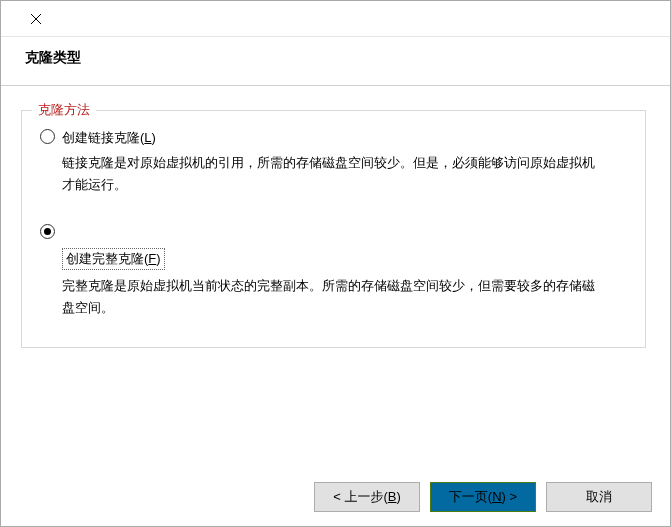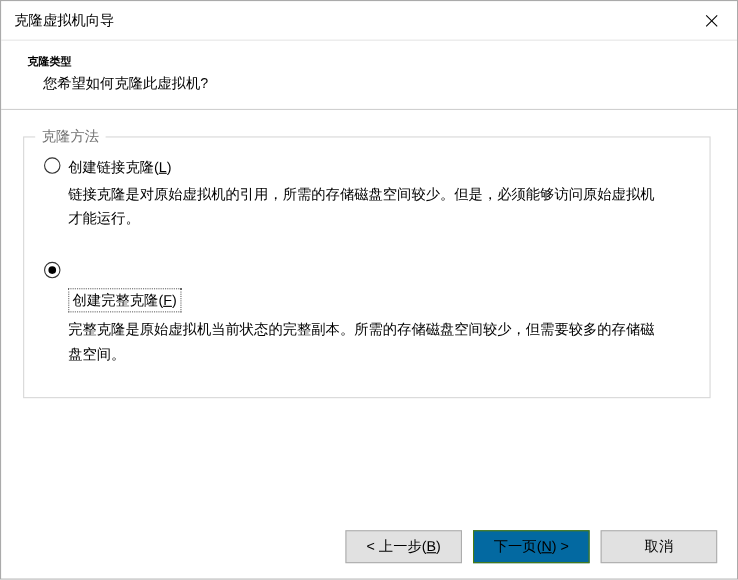--- a/index.html
+++ b/index.html
@@ -3,57 +3,55 @@
   <meta charset="utf-8">
   <style>
     * { margin: 0; padding: 0; box-sizing: border-box; }
     body { font-family: "Microsoft YaHei", "SimSun", sans-serif; font-size: 13px; background: #fff; }
     .window { width: 671px; height: 527px; background: #fff; border: 1px solid #aaa; position: relative; display: flex; flex-direction: column; }
     .titlebar { height: 36px; display: flex; align-items: center; justify-content: space-between; padding: 0 0 0 12px; border-bottom: 1px solid #e5e5e5; }
     .titlebar-text { font-size: 13px; color: #000; }
     .close-btn { width: 46px; height: 36px; display: flex; align-items: center; justify-content: center; cursor: pointer; }
     .close-btn svg { width: 12px; height: 12px; }
     .header { padding: 12px 24px 14px 24px; border-bottom: 1px solid #d0d0d0; }
-    .header-title { font-size: 10px; font-weight: bold; color: #000; margin-bottom: 4px; }
+    .header-title { font-size: 14px; font-weight: bold; color: #000; margin-bottom: 4px; }
     .header-sub { font-size: 13px; color: #000; padding-left: 14px; }
     .content { flex: 1; padding: 16px 24px 0 20px; }
     .group { position: relative; border: 1px solid #d8d8d8; padding: 18px 18px 22px 18px; margin-top: 8px; }
-    .group-label { position: absolute; top: -10px; left: 10px; background: #fff; padding: 0 6px; font-size: 13px; color: #737373; }
+    .group-label { position: absolute; top: -10px; left: 10px; background: #fff; padding: 0 6px; font-size: 13px; color: #b91c1c; }
     .radio-block { margin-bottom: 28px; }
     .radio-block:last-child { margin-bottom: 6px; }
     .radio-row { display: flex; align-items: flex-start; cursor: pointer; user-select: none; }
     .radio-outer { width: 15px; height: 15px; border-radius: 50%; border: 1px solid #333; display: flex; align-items: center; justify-content: center; margin-right: 7px; flex-shrink: 0; }
     .radio-inner { width: 7px; height: 7px; border-radius: 50%; background: #000; }
     .radio-label { font-size: 13px; color: #000; }
     .radio-label .mn { text-decoration: underline; }
     .radio-selected { border: 1px dotted #666; padding: 1px 3px; margin-top: 24px; }
     .radio-desc { font-size: 13px; color: #000; line-height: 1.7; padding-left: 22px; margin-top: 5px; max-width: 560px; }
     .footer { padding: 12px 18px 14px 0; display: flex; justify-content: flex-end; gap: 10px; margin-left: 21px; }
     .btn { min-width: 106px; height: 30px; font-size: 13px; font-family: inherit; background: #e1e1e1; border: 1px solid #adadad; cursor: pointer; padding: 0 12px; }
     .btn-default { border: 1px solid #4d7c0f; background: #0369a1; }
     .mn { text-decoration: underline; }
   </style>
 </head>
 <body>
 
 <div class="window">
 
   <div class="titlebar">
-    <span class="titlebar-text">克隆虚拟机向导</span>
     <div class="close-btn">
       <svg viewBox="0 0 12 12">
           <line x1="1" y1="1" x2="11" y2="11" stroke="currentColor" stroke-width="1"></line>
           <line x1="11" y1="1" x2="1" y2="11" stroke="currentColor" stroke-width="1"></line>
         </svg>
     </div>
   </div>
 
   <div class="header">
     <div class="header-title">克隆类型</div>
-    <div class="header-sub">您希望如何克隆此虚拟机?</div>
   </div>
 
   <div class="content">
     <div class="group">
       <span class="group-label">克隆方法</span>
 
       <div class="radio-block">
         <label class="radio-row">
           <span class="radio-outer"></span>
           <span class="radio-label"><span>创建链接克隆(</span><span class="mn">L</span><span>)</span></span>

